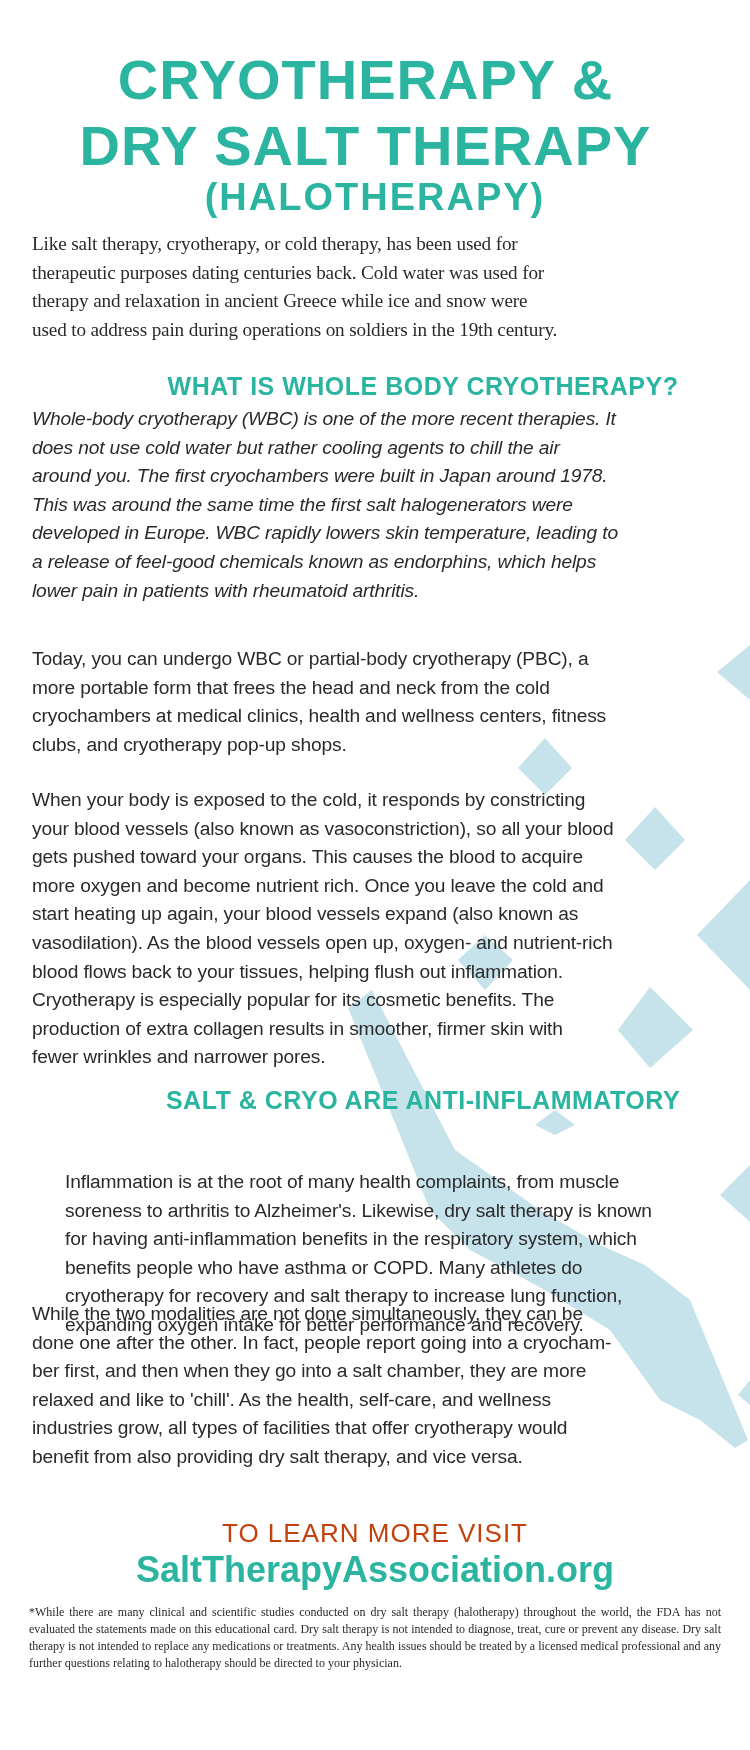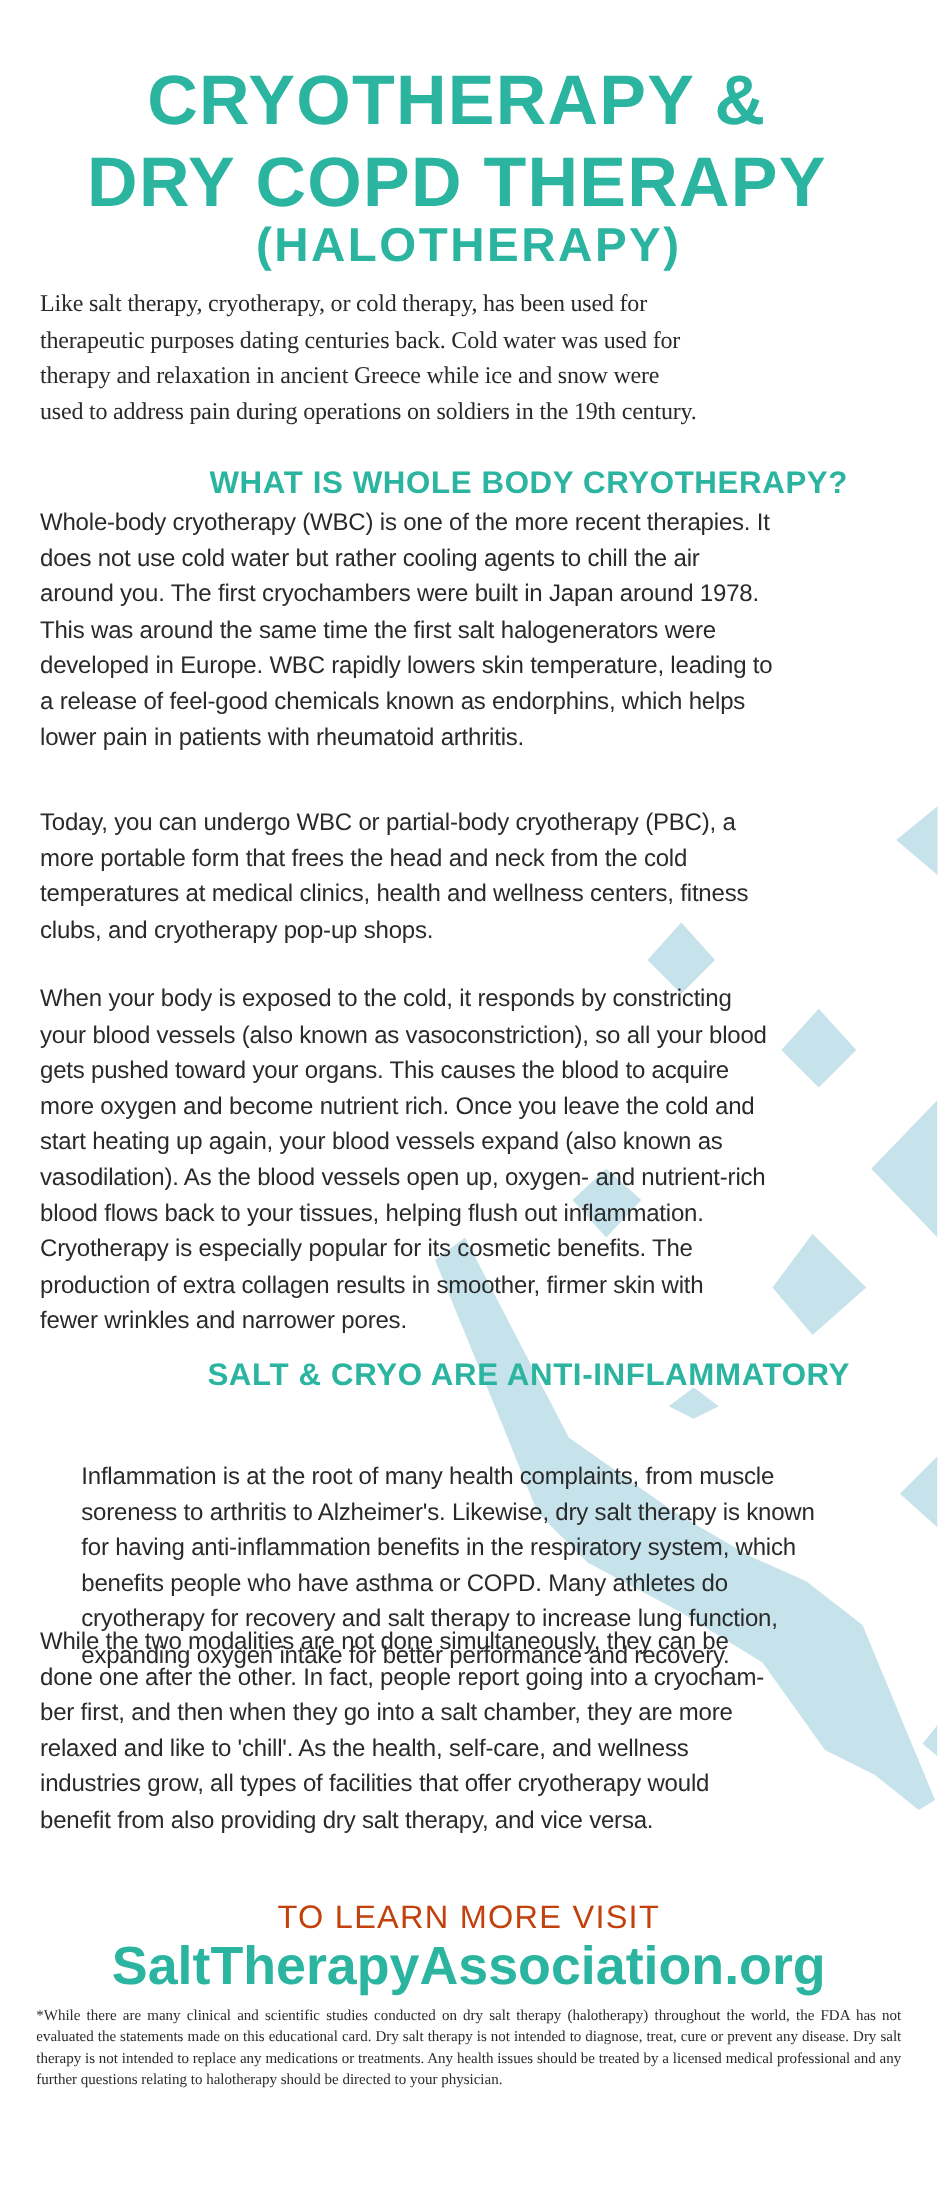--- a/index.html
+++ b/index.html
@@ -11,21 +11,21 @@
            color: #2bb5a0; font-weight: bold; font-size: 56px; letter-spacing: 1px; line-height: 1; }
   .subtitle { position: absolute; left: 0; width: 750px; text-align: center;
               color: #2bb5a0; font-weight: bold; font-size: 38px; letter-spacing: 2px; line-height: 1; }
   .para { position: absolute; left: 32px; width: 690px; font-size: 19.2px; line-height: 28.6px;
           color: #2a2a2a; white-space: pre-line; letter-spacing: -0.15px; }
   .h2 { position: absolute; left: 0; width: 750px; text-align: center; color: #2bb5a0;
         font-weight: bold; font-size: 25px; letter-spacing: 0.5px; line-height: 1; padding-left: 48px; }
   .cta { position: absolute; left: 0; width: 750px; text-align: center; color: #c2410c;
          font-size: 26px; letter-spacing: 1px; line-height: 1; }
   .url { position: absolute; left: 0; width: 750px; text-align: center; color: #2bb5a0;
-         font-weight: bold; font-size: 43px; line-height: 1; }
+         font-weight: bold; font-size: 36px; line-height: 1; }
   .disclaimer { position: absolute; left: 29px; width: 692px; font-family: Liberation Serif, serif;
                 font-size: 12px; line-height: 17px; color: #2a2a2a; text-align: justify; }
 </style>
 </head>
 <body>
 
 <svg class="bg" viewBox="0 0 750 1750" xmlns="http://www.w3.org/2000/svg">
   <g fill="#c6e2ea">
 
     <polygon points="750,645 758,620 758,720 750,700 717,672"></polygon>
@@ -37,39 +37,39 @@
     <polygon points="555,1110 575,1125 555,1135 535,1125"></polygon>
     <polygon points="750,1165 750,1222 720,1195"></polygon>
     <polygon points="750,1380 750,1405 738,1395"></polygon>
 
     <path d="M348,1008 L372,990 L455,1150 L540,1210 L600,1245 L645,1265 L690,1300 L748,1440 L735,1448 L700,1420 L660,1400 L610,1330 L545,1290 L470,1250 L430,1210 L402,1140 Z"></path>
   </g>
 </svg>
 
 <div class="page">
   <div class="title" style="top:52px;">CRYOTHERAPY &amp;</div>
-  <div class="title" style="top:118px;">DRY COPD THERAPY</div>
+  <div class="title" style="top:118px;">DRY SALT THERAPY</div>
   <div class="subtitle" style="top:178px;">(HALOTHERAPY)</div>
 
   <div class="para" style="top:230px;font-family:Liberation Serif, serif;">Like salt therapy, cryotherapy, or cold therapy, has been used for
 therapeutic purposes dating centuries back. Cold water was used for
 therapy and relaxation in ancient Greece while ice and snow were
 used to address pain during operations on soldiers in the 19th century.</div>
 
   <div class="h2" style="top:374px;">WHAT IS WHOLE BODY CRYOTHERAPY?</div>
-  <div class="para" style="top:405px;">Whole-body cryotherapy (WBC) is one of the more recent therapies. It
+  <div class="para" style="top:405px;font-style:italic;">Whole-body cryotherapy (WBC) is one of the more recent therapies. It
 does not use cold water but rather cooling agents to chill the air
 around you. The first cryochambers were built in Japan around 1978.
 This was around the same time the first salt halogenerators were
 developed in Europe. WBC rapidly lowers skin temperature, leading to
 a release of feel-good chemicals known as endorphins, which helps
 lower pain in patients with rheumatoid arthritis.</div>
   <div class="para" style="top:645px;">Today, you can undergo WBC or partial-body cryotherapy (PBC), a
 more portable form that frees the head and neck from the cold
-temperatures at medical clinics, health and wellness centers, fitness
+cryochambers at medical clinics, health and wellness centers, fitness
 clubs, and cryotherapy pop-up shops.</div>
   <div class="para" style="top:786px;">When your body is exposed to the cold, it responds by constricting
 your blood vessels (also known as vasoconstriction), so all your blood
 gets pushed toward your organs. This causes the blood to acquire
 more oxygen and become nutrient rich. Once you leave the cold and
 start heating up again, your blood vessels expand (also known as
 vasodilation). As the blood vessels open up, oxygen- and nutrient-rich
 blood flows back to your tissues, helping flush out inflammation.
 Cryotherapy is especially popular for its cosmetic benefits. The
 production of extra collagen results in smoother, firmer skin with

